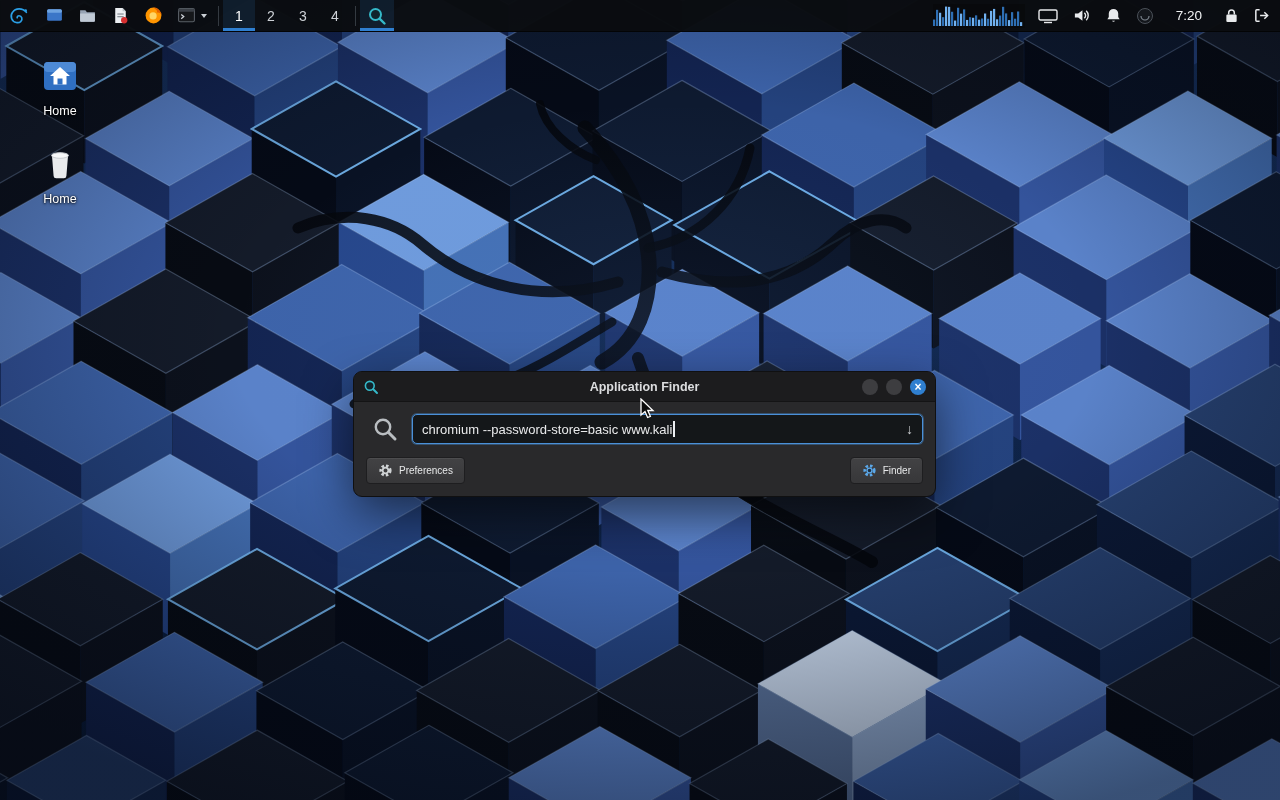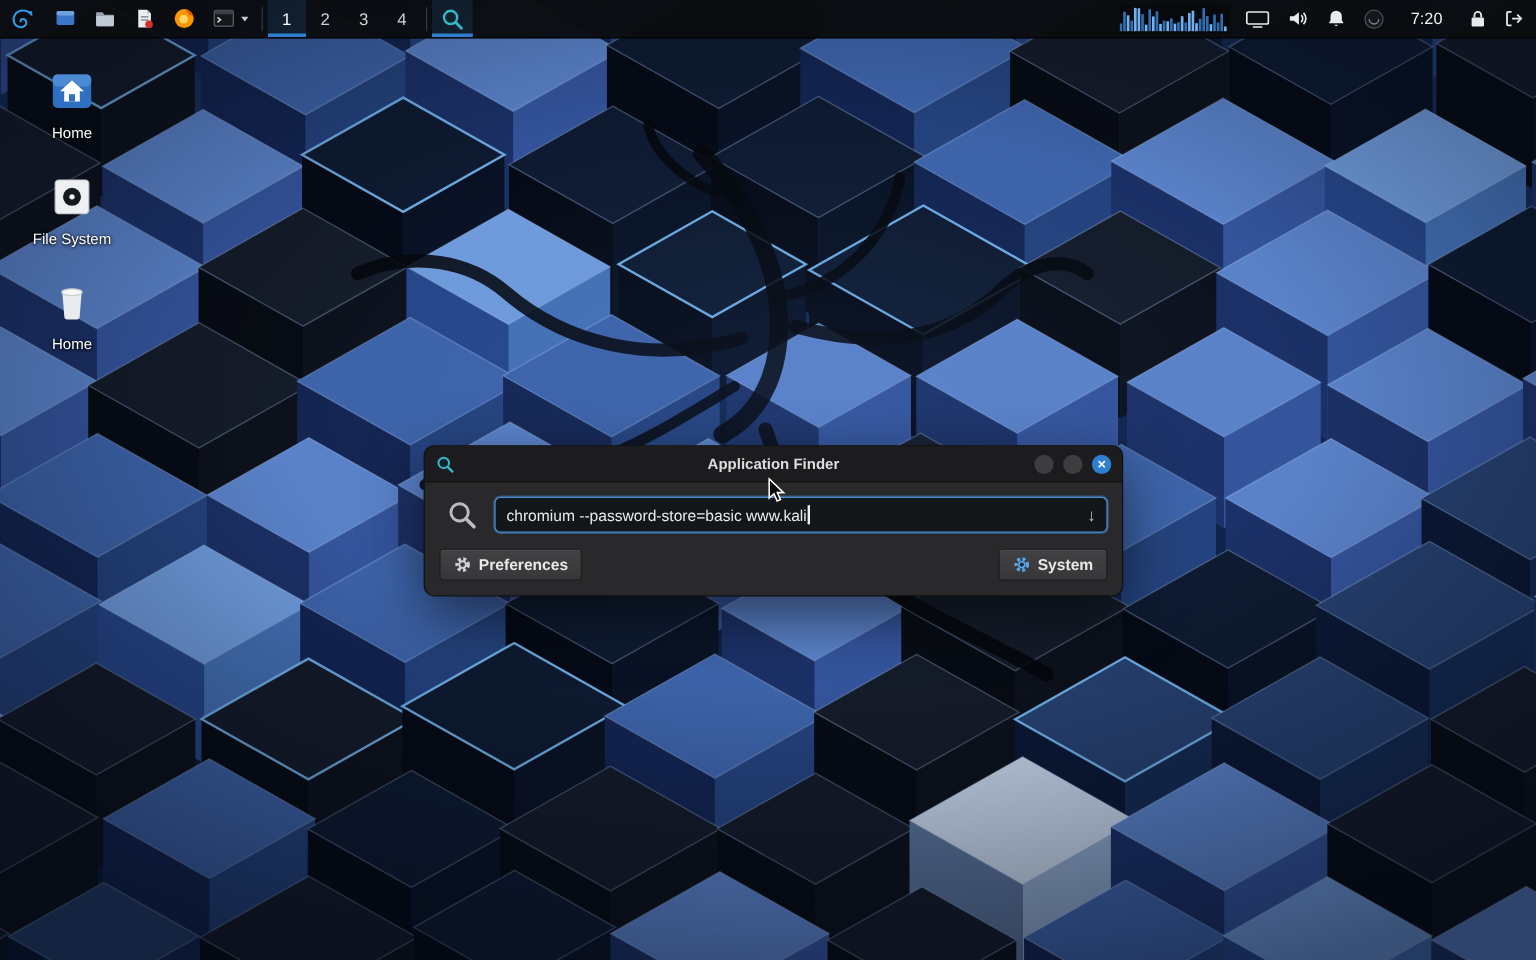--- a/index.html
+++ b/index.html
@@ -55,22 +55,22 @@
   .af-row { display:flex; align-items:center; gap:14px; padding:12px 12px 8px 18px; }
   .entry { flex:1; height:30px; background:#141719; border:1px solid #4a90d8;
            box-shadow:0 0 0 1px rgba(74,144,216,.40); border-radius:5px;
            display:flex; align-items:center; padding:0 9px;
            color:#e9eaeb; font-size:13px;text-align:right; }
   .caret { width:1.3px; height:16px; background:#eceff1; margin-left:1px; }
   .entry-arrow { margin-left:auto; color:#c9cccf; font-size:14px; }
   .af-actions { display:flex; justify-content:space-between; padding:5px 12px 12px; }
   .btn { display:flex; align-items:center; gap:6px; height:27px; padding:0 11px;
          background:linear-gradient(#424244,#373739); border:1px solid #1e1e20;
-         border-radius:4px; color:#e7e8e9; font-size:13px;
-         box-shadow:inset 0 1px 0 rgba(255,255,255,.06); cursor:default;font-weight:bold; }
+         border-radius:4px; color:#e7e8e9; font-size:10px;
+         box-shadow:inset 0 1px 0 rgba(255,255,255,.06); cursor:default; }
 
   #cursor { position:fixed; left:637px; top:398px; z-index:100; pointer-events:none; }
 </style>
 </head>
 <body>
 
 <div id="wallpaper">
   <svg id="cube-field">
       <polygon points="-247.35106284396682,-45.82233253703453 -170.34058030487358,-2.3340600443701263 -170.34058030487358,70.14639411007053 -247.35106284396682,26.658121617406138" fill="#050a16"></polygon>
       <polygon points="-93.33009776578037,-45.82233253703453 -170.34058030487358,-2.3340600443701263 -170.34058030487358,70.14639411007053 -93.33009776578037,26.658121617406138" fill="#091224"></polygon>
@@ -578,28 +578,20 @@
   <div class="d-icon">
     <svg width="44" height="44" viewBox="0 0 44 44">
       <rect x="6" y="8" width="32" height="28" rx="4" fill="#2f6fc2"></rect>
       <rect x="6" y="8" width="32" height="10" rx="4" fill="#4d8ad6"></rect>
       <path d="M22 13 L32 22 H28.5 v8.5 H15.5 V22 H12 z" fill="#ffffff"></path>
       <rect x="19.5" y="24.5" width="5" height="6" fill="#2f6fc2"></rect>
     </svg>
     <span class="d-label">Home</span>
   </div>
 
-  <div class="d-icon">
-    <svg width="44" height="44" viewBox="0 0 44 44">
-      <rect x="8" y="8" width="28" height="28" rx="3" fill="#eef0f2" stroke="#c6cbd1" stroke-width="1"></rect>
-      <circle cx="22" cy="22" r="7.5" fill="#17191c"></circle>
-      <circle cx="22" cy="22" r="2.2" fill="#eef0f2"></circle>
-    </svg>
-    <span class="d-label">File System</span>
-  </div>
 
   <div class="d-icon">
     <svg width="44" height="44" viewBox="0 0 44 44">
       <path d="M14 14 h16 l-1.6 20 a2.5 2.5 0 0 1 -2.5 2.3 h-7.8 a2.5 2.5 0 0 1 -2.5 -2.3 z" fill="#e9ebed"></path>
       <ellipse cx="22" cy="13.5" rx="8.5" ry="2.8" fill="#f7f8f9" stroke="#c9cdd2" stroke-width="1"></ellipse>
     </svg>
     <span class="d-label">Home</span>
   </div>
 
 </div>
@@ -638,21 +630,21 @@
         <circle cx="8" cy="8" r="5" fill="none" stroke="#cfd2d4" stroke-width="3" stroke-dasharray="2.6 2.1"></circle>
         <circle cx="8" cy="8" r="3" fill="none" stroke="#cfd2d4" stroke-width="1.8"></circle>
       </svg>
       <span>Preferences</span>
     </button>
     <button class="btn">
       <svg width="15" height="15" viewBox="0 0 16 16">
         <circle cx="8" cy="8" r="5" fill="none" stroke="#5aa7e8" stroke-width="3" stroke-dasharray="2.6 2.1"></circle>
         <circle cx="8" cy="8" r="2.6" fill="#1d2c3c" stroke="#5aa7e8" stroke-width="1.4"></circle>
       </svg>
-      <span>System</span>
+      <span>Finder</span>
     </button>
   </div>
 </div>
 
 <div id="cursor">
   <svg width="20" height="22" viewBox="0 0 20 22">
     <path d="M4 1 L4 17 L8 13.5 L10.6 19.5 L13.4 18.3 L10.8 12.5 L16 12.5 Z" fill="#0a0a0a" stroke="#ffffff" stroke-width="1.3"></path>
   </svg>
 </div>
 

